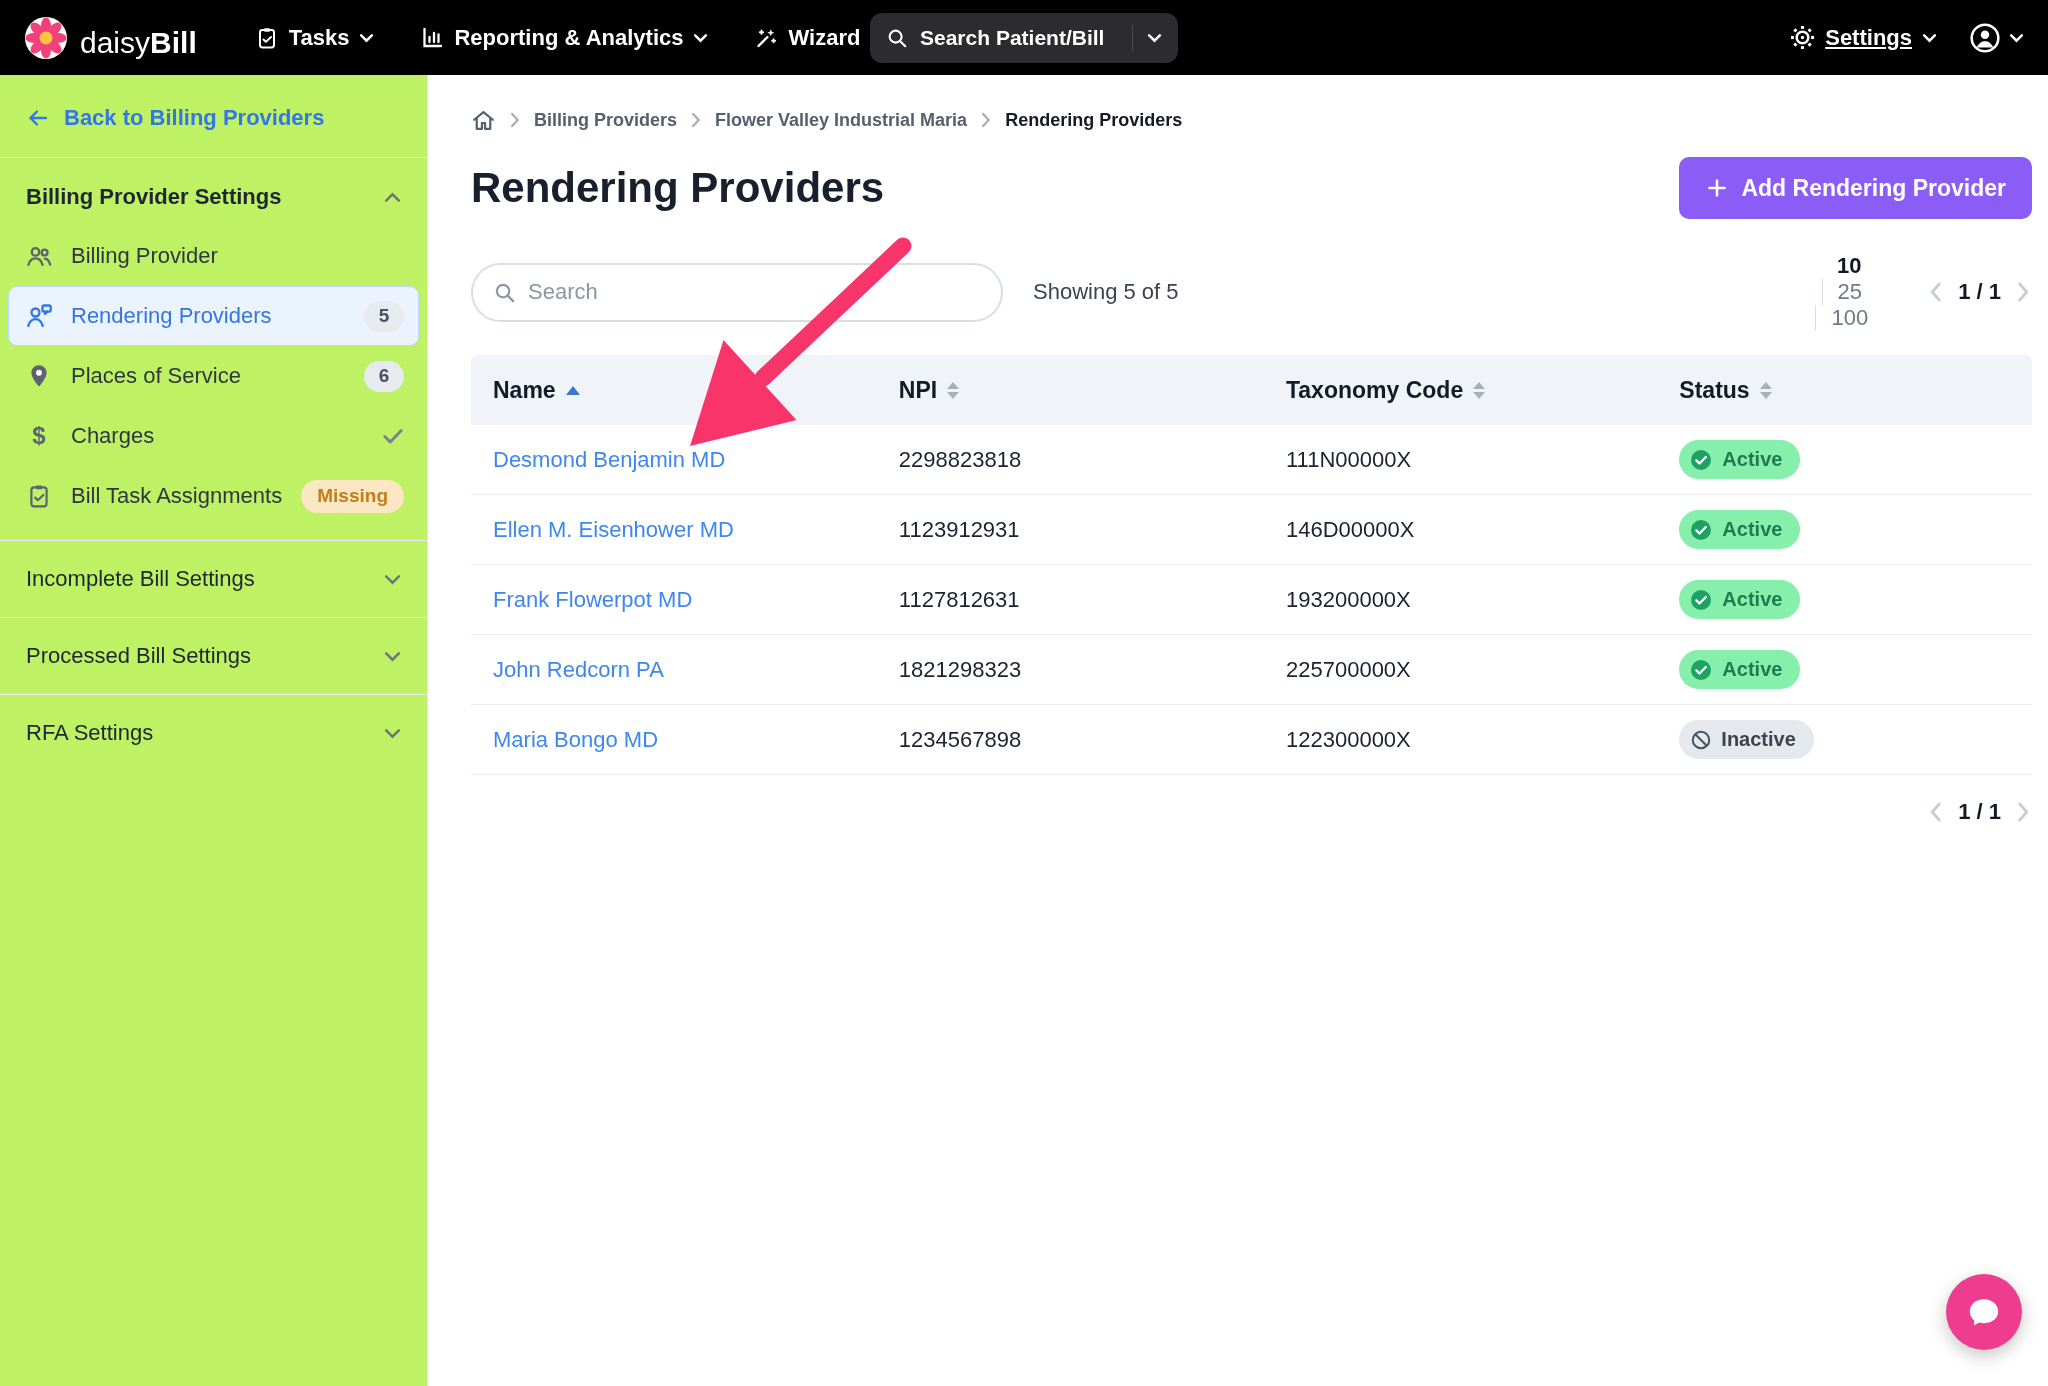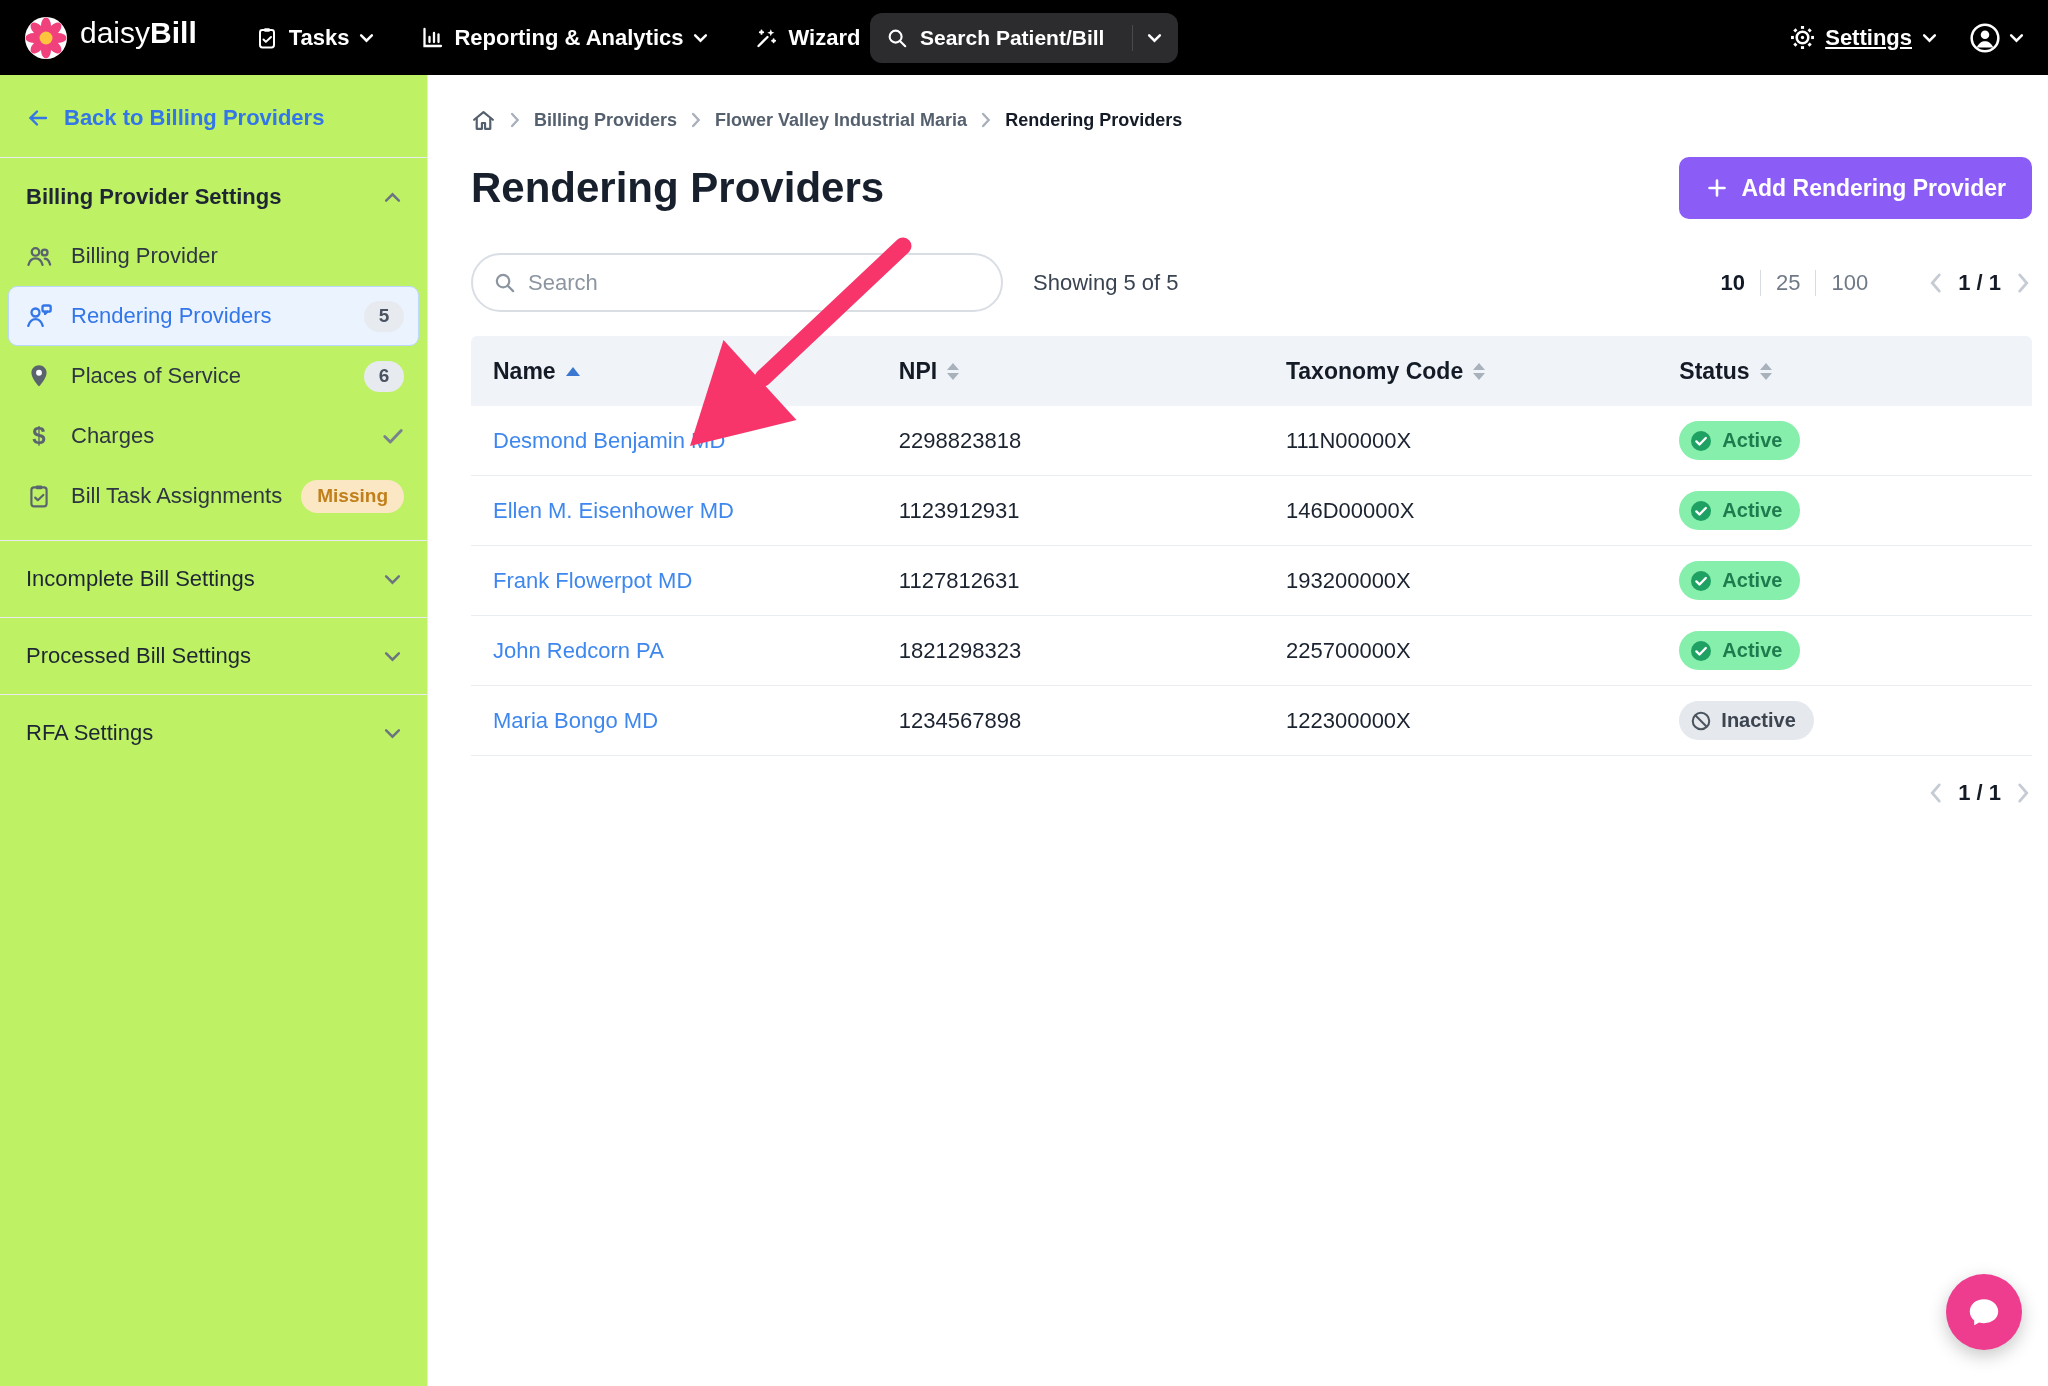--- a/index.html
+++ b/index.html
@@ -2,21 +2,21 @@
 <html><head>
 <meta charset="utf-8">
 <style>
   * { margin:0; padding:0; box-sizing:border-box; }
   html,body { width:2048px; height:1386px; }
   body { font-family:"Liberation Sans", sans-serif; background:#fff; position:relative; overflow:hidden; }
   svg { display:block; }
 
   
   .topnav { position:absolute; top:0; left:0; right:0; height:75px; background:#000; display:flex; align-items:center; color:#fff; padding:0 24px; z-index:30; }
-  .brand { display:flex; align-items:flex-start; gap:12px; margin-right:58px; cursor:pointer; }
+  .brand { display:flex; align-items:flex-end; gap:12px; margin-right:58px; cursor:pointer; }
   .brand-text { font-size:30px; }
   .brand-text .light { font-weight:400; }
   .brand-text .bold { font-weight:700; }
   .nav-item { display:flex; align-items:center; gap:10px; font-size:22px; font-weight:700; margin-right:46px; cursor:pointer; white-space:nowrap; }
   .nav-search { position:absolute; left:50%; transform:translateX(-50%); width:308px; height:50px; background:#2c2c2e; border-radius:12px; display:flex; align-items:center; gap:12px; padding:0 16px; font-size:21px; font-weight:600; color:#fff; cursor:pointer; }
   .nav-search .chev { margin-left:auto; padding-left:14px; border-left:1px solid #4a4a4c; height:26px; display:flex; align-items:center; }
   .nav-right { margin-left:auto; display:flex; align-items:center; gap:32px; }
   .nav-settings { display:flex; align-items:center; gap:10px; font-size:22px; font-weight:700; cursor:pointer;text-decoration:underline; }
   .nav-account { display:flex; align-items:center; gap:8px; cursor:pointer; }
 
@@ -47,21 +47,21 @@
   .title-row { display:flex; align-items:center; justify-content:space-between; margin-top:22px; }
   .page-title { font-size:42px; font-weight:700; color:#17202C; }
   .add-btn { display:flex; align-items:center; gap:12px; background:#8b5cf6; color:#fff; font-size:23px; font-weight:700; height:62px; padding:0 26px; border:none; border-radius:10px; cursor:pointer; font-family:inherit; }
 
   .controls { display:flex; align-items:center; margin-top:34px; }
   .search-box { width:532px; height:59px; border:2px solid #D9DEE5; border-radius:30px; display:flex; align-items:center; gap:12px; padding:0 20px; }
   .search-box input { border:none; outline:none; font-size:22px; flex:1; color:#222; font-family:inherit; background:transparent; }
   .search-box input::placeholder { color:#8C95A1; }
   .showing { margin-left:30px; font-size:22px; color:#3A4450; }
   .controls-right { margin-left:auto; display:flex; align-items:center; gap:44px; }
-  .page-sizes { display:flex; align-items:center; }
+  .page-sizes { display:flex; align-items:center;flex-direction:column; }
   .psize { font-size:22px; color:#707A87; padding:0 15px; cursor:pointer; border-left:1px solid #D7DCE2; }
   .psize.first { border-left:none; color:#111826; font-weight:700; }
   .pager { display:flex; align-items:center; gap:14px; }
   .pbtn { background:none; border:none; cursor:pointer; display:flex; padding:2px; }
   .plabel { font-size:22px; font-weight:700; color:#141B26; }
 
   .table { margin-top:24px; }
   .thead, .trow { display:grid; grid-template-columns:26% 24.8% 25.2% 24%; align-items:center; }
   .thead { background:#F0F4F8; border-radius:6px 6px 0 0; height:70px; }
   .th { display:flex; align-items:center; gap:10px; font-size:23px; font-weight:700; color:#141B26; padding-left:22px; cursor:pointer; }

